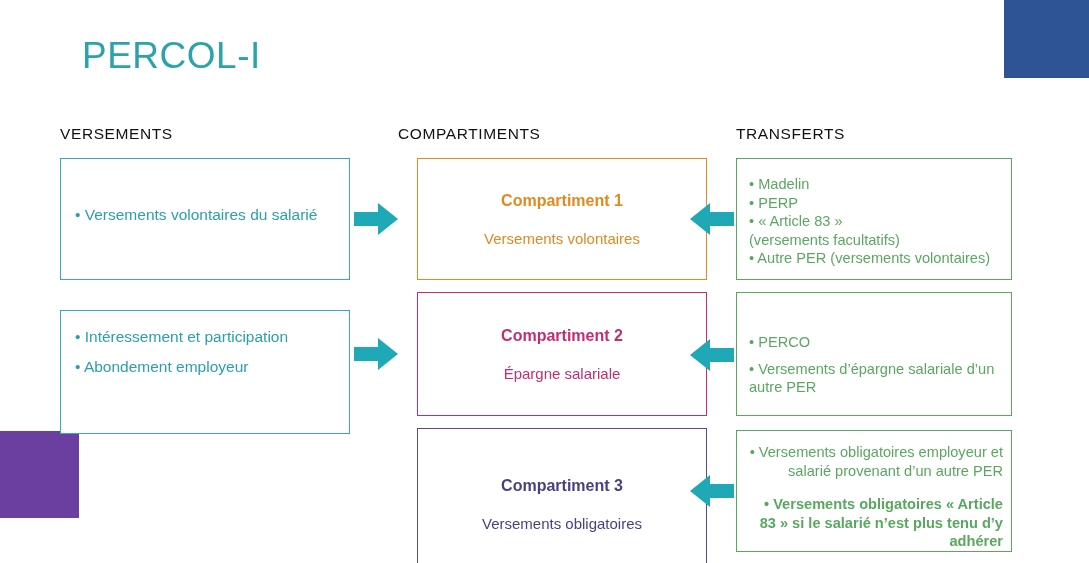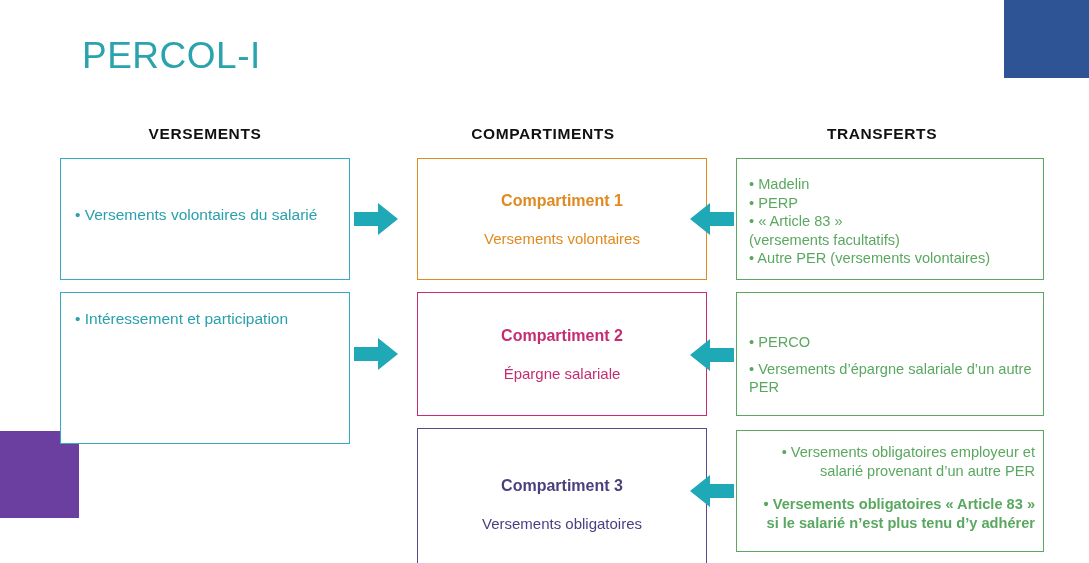--- a/index.html
+++ b/index.html
@@ -44,24 +44,24 @@
     color: #2aa3ad;
     font-weight: 400;
     white-space: nowrap;
   }
 
   
   .col-header {
     position: absolute;
     top: 125px;
     font-size: 15.5px;
-    font-weight: bold;
+    font-weight: normal;
     color: #111111;
     letter-spacing: 0.6px;
-    text-align: center;
+    text-align: left;
     white-space: nowrap;
   }
   #header-versements   { left: 60px;  width: 290px; }
   #header-compartiments{ left: 398px; width: 290px; }
   #header-transferts   { left: 736px; width: 292px; }
 
   
   .box {
     position: absolute;
     box-sizing: border-box;
@@ -70,21 +70,21 @@
     border-style: solid;
   }
 
   
   .box-versement {
     left: 60px;
     width: 290px;
     border-color: #35a9c6;
   }
   #box-versement-1 { top: 158px; height: 122px; }
-  #box-versement-2 { top: 292px; height: 152px; }
+  #box-versement-2 { top: 310px; height: 124px; }
 
   .versement-list {
     margin: 0;
     padding: 0;
     list-style: none;
     color: #2aa0ad;
     font-size: 15.5px;
     line-height: 1.34;
   }
   .versement-list li {
@@ -141,21 +141,21 @@
   #box-compartiment-1 .comp-title,
   #box-compartiment-1 .comp-sub { color: #e08a20; }
   #box-compartiment-2 .comp-title,
   #box-compartiment-2 .comp-sub { color: #c42d72; }
   #box-compartiment-3 .comp-title,
   #box-compartiment-3 .comp-sub { color: #4b3f7f; }
 
   
   .box-transfert {
     left: 736px;
-    width: 308px;
+    width: 276px;
     border-color: #5aa860;
   }
   #box-transfert-1 { top: 158px; height: 122px; }
   #box-transfert-2 { top: 292px; height: 124px; }
   #box-transfert-3 { top: 430px; height: 122px; }
 
   .transfert-list {
     margin: 0;
     padding: 0;
     list-style: none;
@@ -205,20 +205,21 @@
     <ul class="versement-list">
       <li>• Versements volontaires du salarié</li>
     </ul>
   </div>
 </div>
 
 <div class="box box-versement" id="box-versement-2">
   <div class="inner">
     <ul class="versement-list">
       <li>• Intéressement et participation</li>
+      <li>• Abondement employeur</li>
     </ul>
   </div>
 </div>
 
 <div class="arrow" id="arrow-right-1">
   <svg viewBox="0 0 44 38" width="44" height="38" aria-hidden="true">
     <polygon points="0,12 24,12 24,3 44,19 24,35 24,26 0,26" fill="#1fa8b5"></polygon>
   </svg>
 </div>
 <div class="arrow" id="arrow-right-2">

